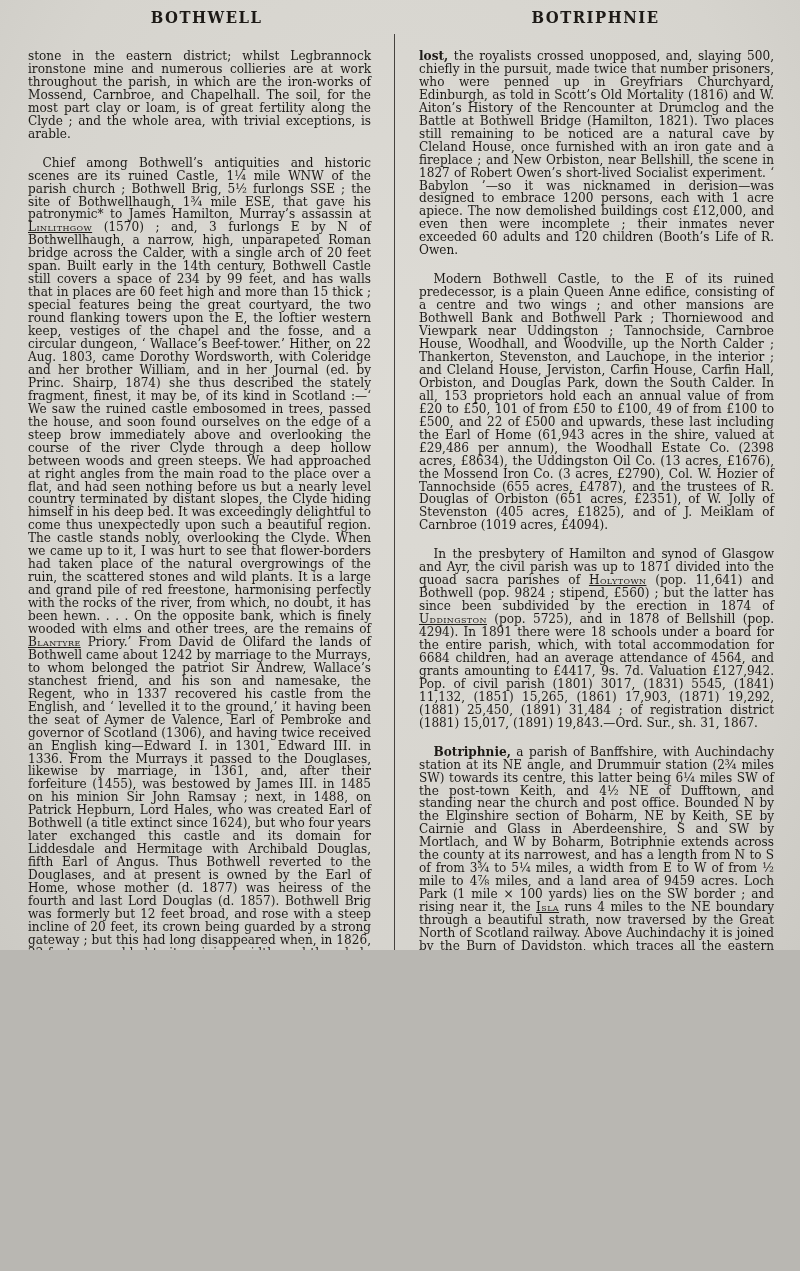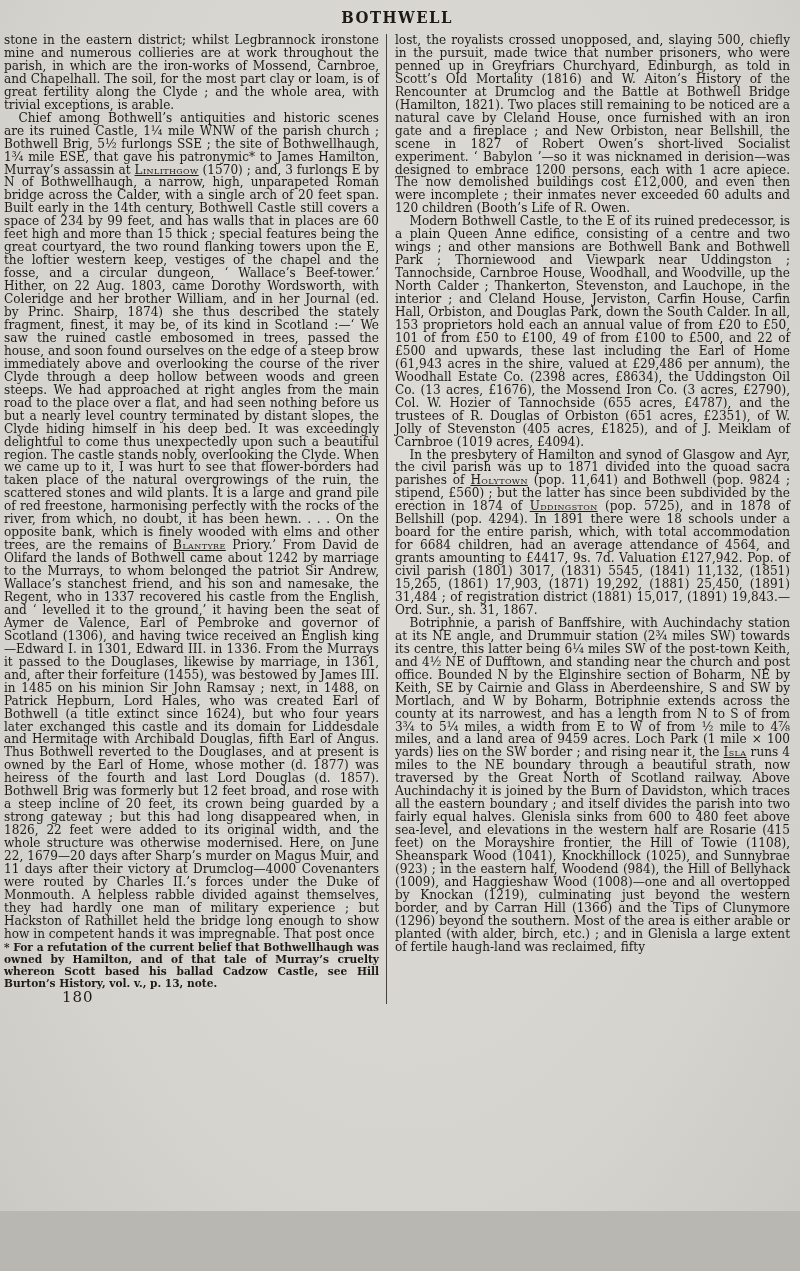--- a/index.html
+++ b/index.html
@@ -3,27 +3,27 @@
 <meta charset="utf-8">
 <style>
   html, body { margin: 0; padding: 0; }
   body {
     background: #b9b7b2;
     font-family: "DejaVu Serif", "Liberation Serif", serif;
   }
   .page {
     position: relative;
     width: 800px;
-    height: 1211px;
+    height: 950px;
     margin: 0 auto;
     box-sizing: border-box;
     background: #d9d7d1;
     background-image: radial-gradient(ellipse at 50% 40%, #dddbd5 0%, #d6d4ce 70%, #cccac4 100%);
     color: #1d1a16;
-    padding: 8px 10px 4px 4px;
+    padding: 8px 10px 4px 12px;
     overflow: hidden;
   }
   .headers {
     display: flex;
     margin-bottom: 7px;
   }
   .col-header {
     flex: 1 1 50%;
     text-align: center;
     font-weight: bold;
@@ -41,24 +41,24 @@
     font-size: 12.1px;
     line-height: 12.95px;
     text-align: justify;
   }
   .column.left { padding-right: 7px; }
   .column.right {
     border-left: 1px solid #45423e;
     padding-left: 8px;
     flex: 1 1 auto;
   }
-  .para { margin: 0; }
+  .para { margin: 16px; }
   .para.indent { text-indent: 1.2em; }
   .run-i  { }
-  .run-b  { font-weight: normal; }
+  .run-b  { font-weight: bold; }
   .run-sc { font-variant: small-caps; letter-spacing: 0.4px; text-decoration: underline; }
   .footnote {
     margin-top: 0;
     font-size: 10.6px;
     line-height: 12px;
     font-weight: bold;
     text-align: justify;
   }
   .footnote .run-i { font-weight: bold; }
   .page-number {
@@ -68,20 +68,21 @@
     letter-spacing: 1px;
   }
 </style>
 </head>
 <body>
 
 <div class="page">
 
   <div class="headers">
     <div class="col-header">BOTHWELL</div>
+    <div class="col-header">BOTRIPHNIE</div>
   </div>
 
   <div class="columns">
 
     <div class="column left">
       <div>
           <p class="para"><span>stone in the eastern district; whilst Legbrannock ironstone mine and numerous collieries are at work throughout the parish, in which are the iron-works of Mossend, Carnbroe, and Chapelhall.  The soil, for the most part clay or loam, is of great fertility along the Clyde ; and the whole area, with trivial exceptions, is arable.</span></p>
           <p class="para indent"><span>Chief among Bothwell’s antiquities and historic scenes are its ruined Castle, 1¼ mile WNW of the parish church ; Bothwell Brig, 5½ furlongs SSE ; the site of Bothwellhaugh, 1¾ mile ESE, that gave his patronymic* to James Hamilton, Murray’s assassin at </span><span class="run-sc">Linlithgow</span><span> (1570) ; and, 3 furlongs E by N of Bothwellhaugh, a narrow, high, unparapeted Roman bridge across the Calder, with a single arch of 20 feet span.  Built early in the 14th century, Bothwell Castle still covers a space of 234 by 99 feet, and has walls that in places are 60 feet high and more than 15 thick ; special features being the great courtyard, the two round flanking towers upon the E, the loftier western keep, vestiges of the chapel and the fosse, and a circular dungeon, ‘ Wallace’s Beef-tower.’  Hither, on 22 Aug. 1803, came Dorothy Wordsworth, with Coleridge and her brother William, and in her </span><span class="run-i">Journal</span><span> (ed. by Princ. Shairp, 1874) she thus described the stately fragment, finest, it may be, of its kind in Scotland :—‘ We saw the ruined castle embosomed in trees, passed the house, and soon found ourselves on the edge of a steep brow immediately above and overlooking the course of the river Clyde through a deep hollow between woods and green steeps.  We had approached at right angles from the main road to the place over a flat, and had seen nothing before us but a nearly level country terminated by distant slopes, the Clyde hiding himself in his deep bed.  It was exceedingly delightful to come thus unexpectedly upon such a beautiful region.  The castle stands nobly, overlooking the Clyde.  When we came up to it, I was hurt to see that flower-borders had taken place of the natural overgrowings of the ruin, the scattered stones and wild plants.  It is a large and grand pile of red freestone, harmonising perfectly with the rocks of the river, from which, no doubt, it has been hewn.  .  .  .  On the opposite bank, which is finely wooded with elms and other trees, are the remains of </span><span class="run-sc">Blantyre</span><span> Priory.’  From David de Olifard the lands of Bothwell came about 1242 by marriage to the Murrays, to whom belonged the patriot Sir Andrew, Wallace’s stanchest friend, and his son and namesake, the Regent, who in 1337 recovered his castle from the English, and ‘ levelled it to the ground,’ it having been the seat of Aymer de Valence, Earl of Pembroke and governor of Scotland (1306), and having twice received an English king—Edward I. in 1301, Edward III. in 1336.  From the Murrays it passed to the Douglases, likewise by marriage, in 1361, and, after their forfeiture (1455), was bestowed by James III. in 1485 on his minion Sir John Ramsay ; next, in 1488, on Patrick Hepburn, Lord Hales, who was created Earl of Bothwell (a title extinct since 1624), but who four years later exchanged this castle and its domain for Liddesdale and Hermitage with Archibald Douglas, fifth Earl of Angus.  Thus Bothwell reverted to the Douglases, and at present is owned by the Earl of Home, whose mother (d. 1877) was heiress of the fourth and last Lord Douglas (d. 1857).  Bothwell Brig was formerly but 12 feet broad, and rose with a steep incline of 20 feet, its crown being guarded by a strong gateway ; but this had long disappeared when, in 1826, 22 feet were added to its original width, and the whole structure was otherwise modernised.  Here, on June 22, 1679—20 days after Sharp’s murder on Magus Muir, and 11 days after their victory at Drumclog—4000 Covenanters were routed by Charles II.’s forces under the Duke of Monmouth.  A helpless rabble divided against themselves, they had hardly one man of military experience ; but Hackston of Rathillet held the bridge long enough to show how in competent hands it was impregnable.  That post once</span></p>
         </div>
       <div class="footnote"><span>* For a refutation of the current belief that Bothwellhaugh was owned by Hamilton, and of that tale of Murray’s cruelty whereon Scott based his ballad </span><span class="run-i">Cadzow Castle</span><span>, see Hill Burton’s </span><span class="run-i">History</span><span>, vol. v., p. 13, </span><span class="run-i">note</span><span>.</span></div>

